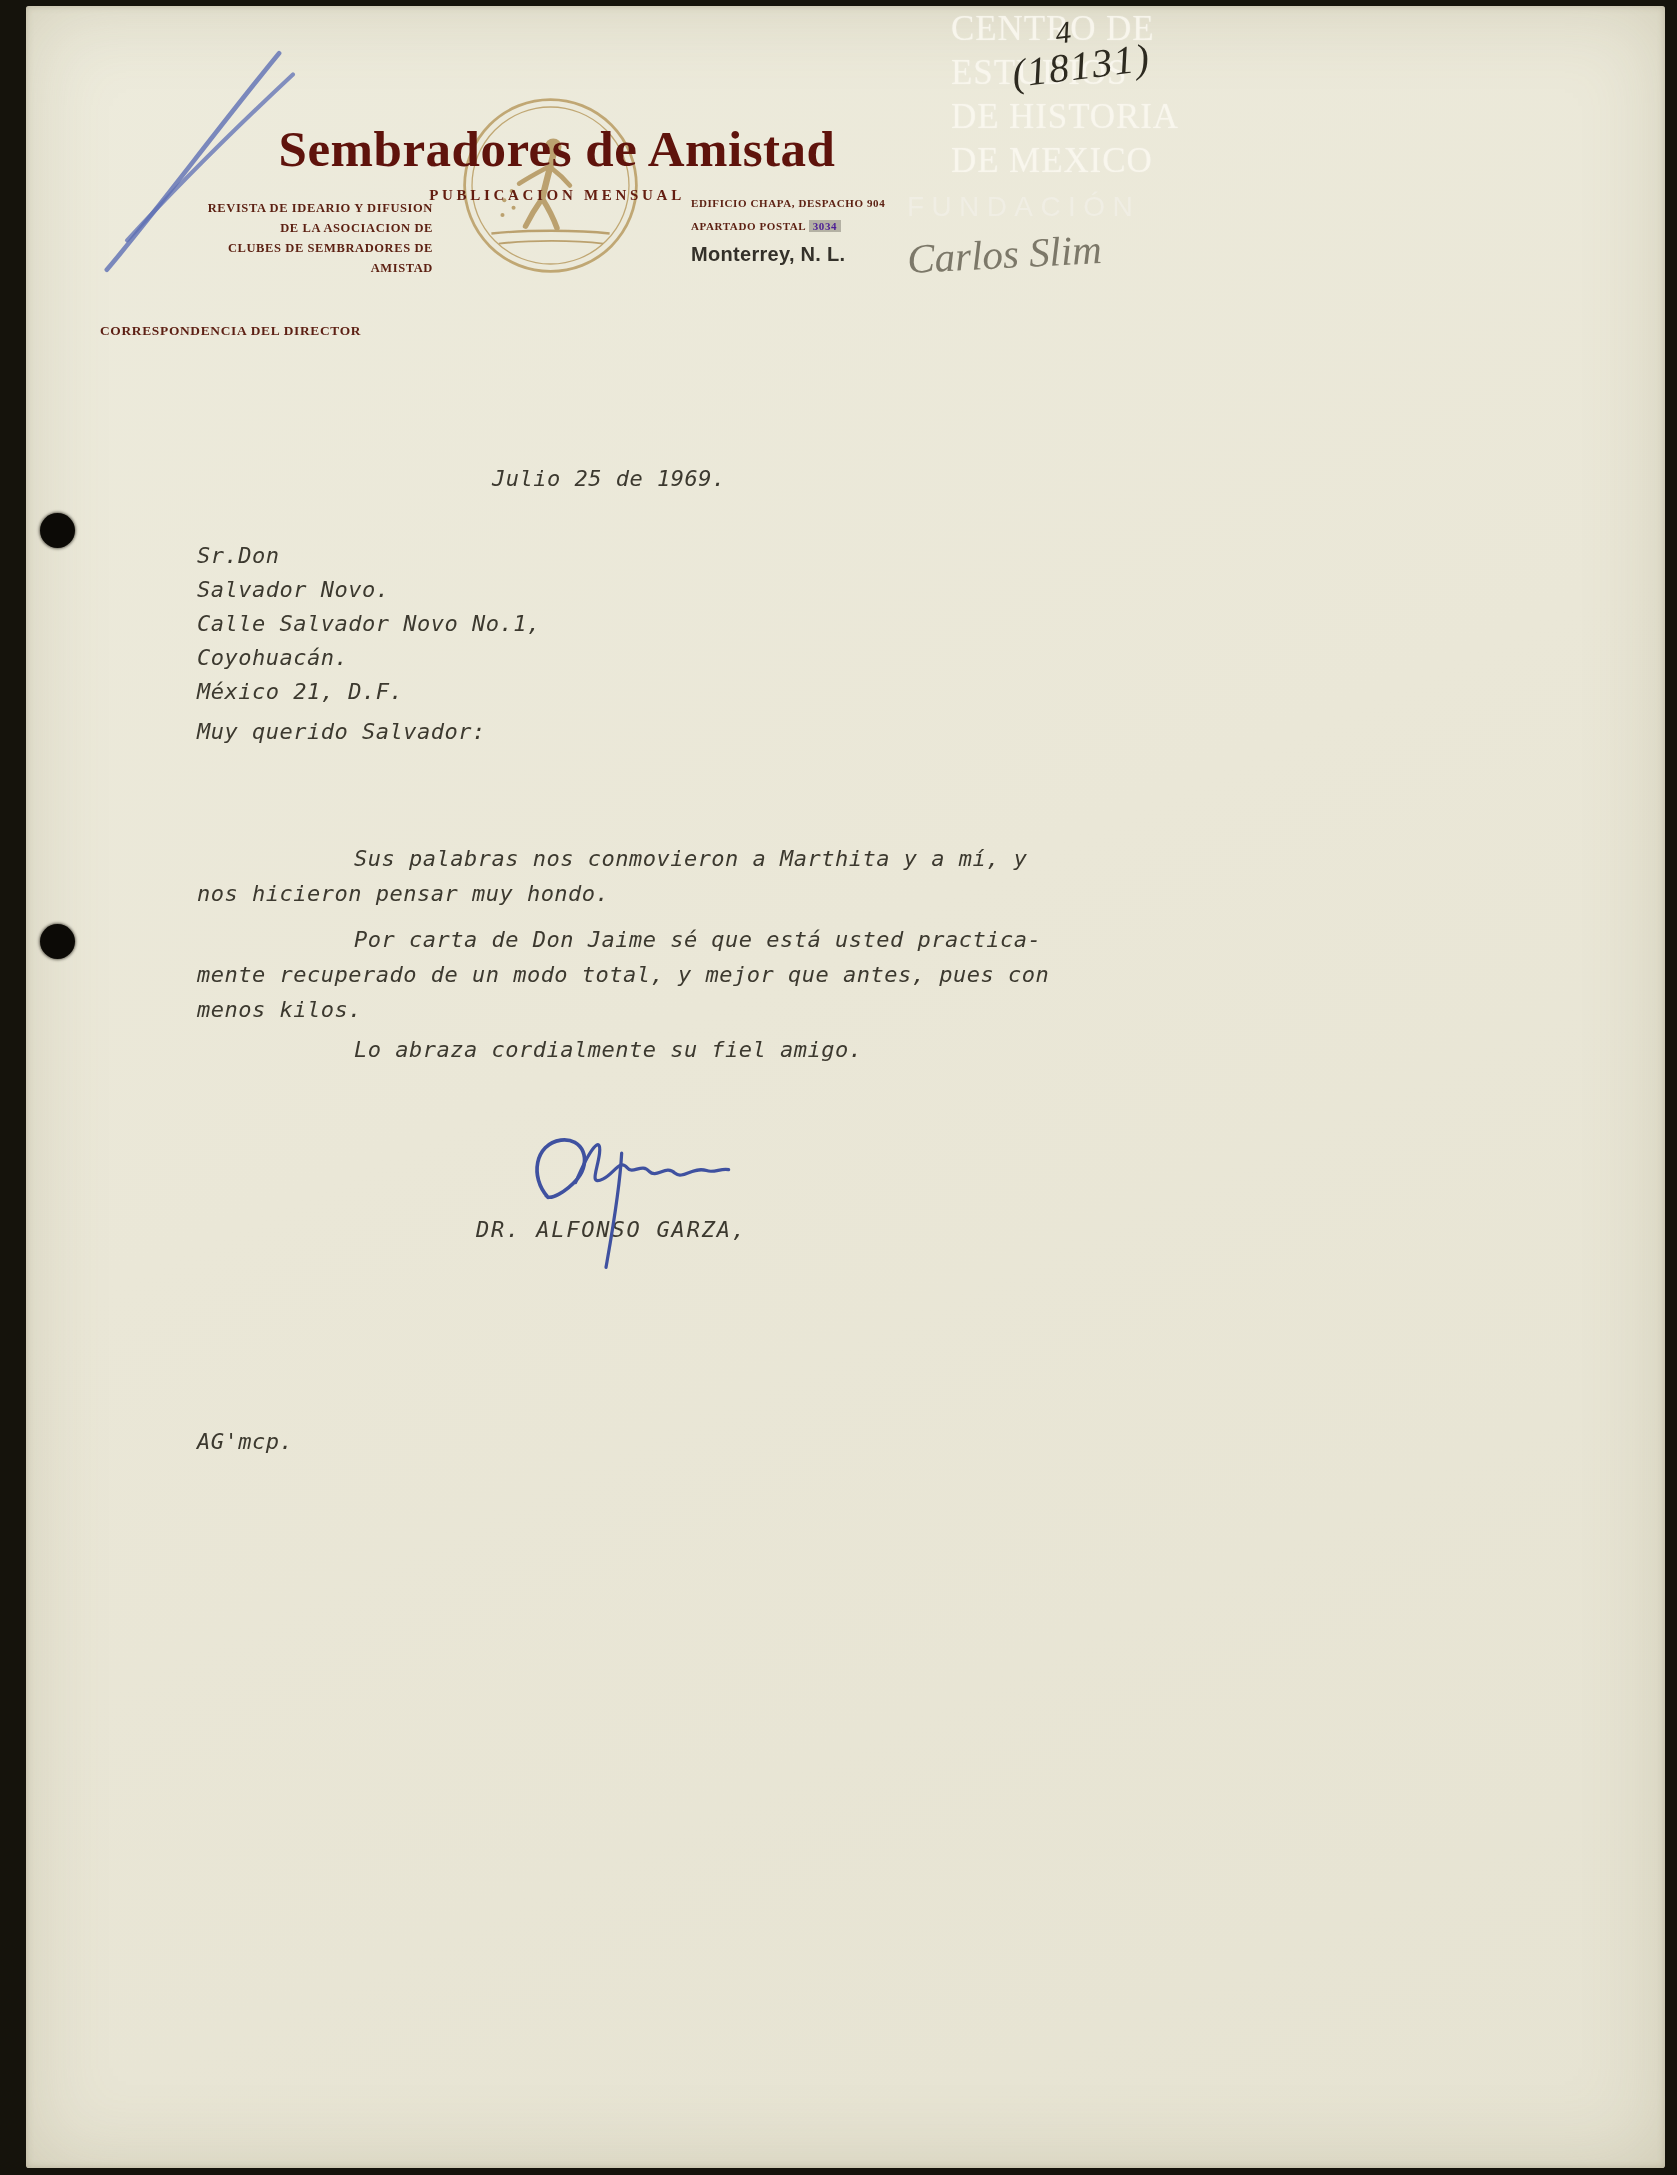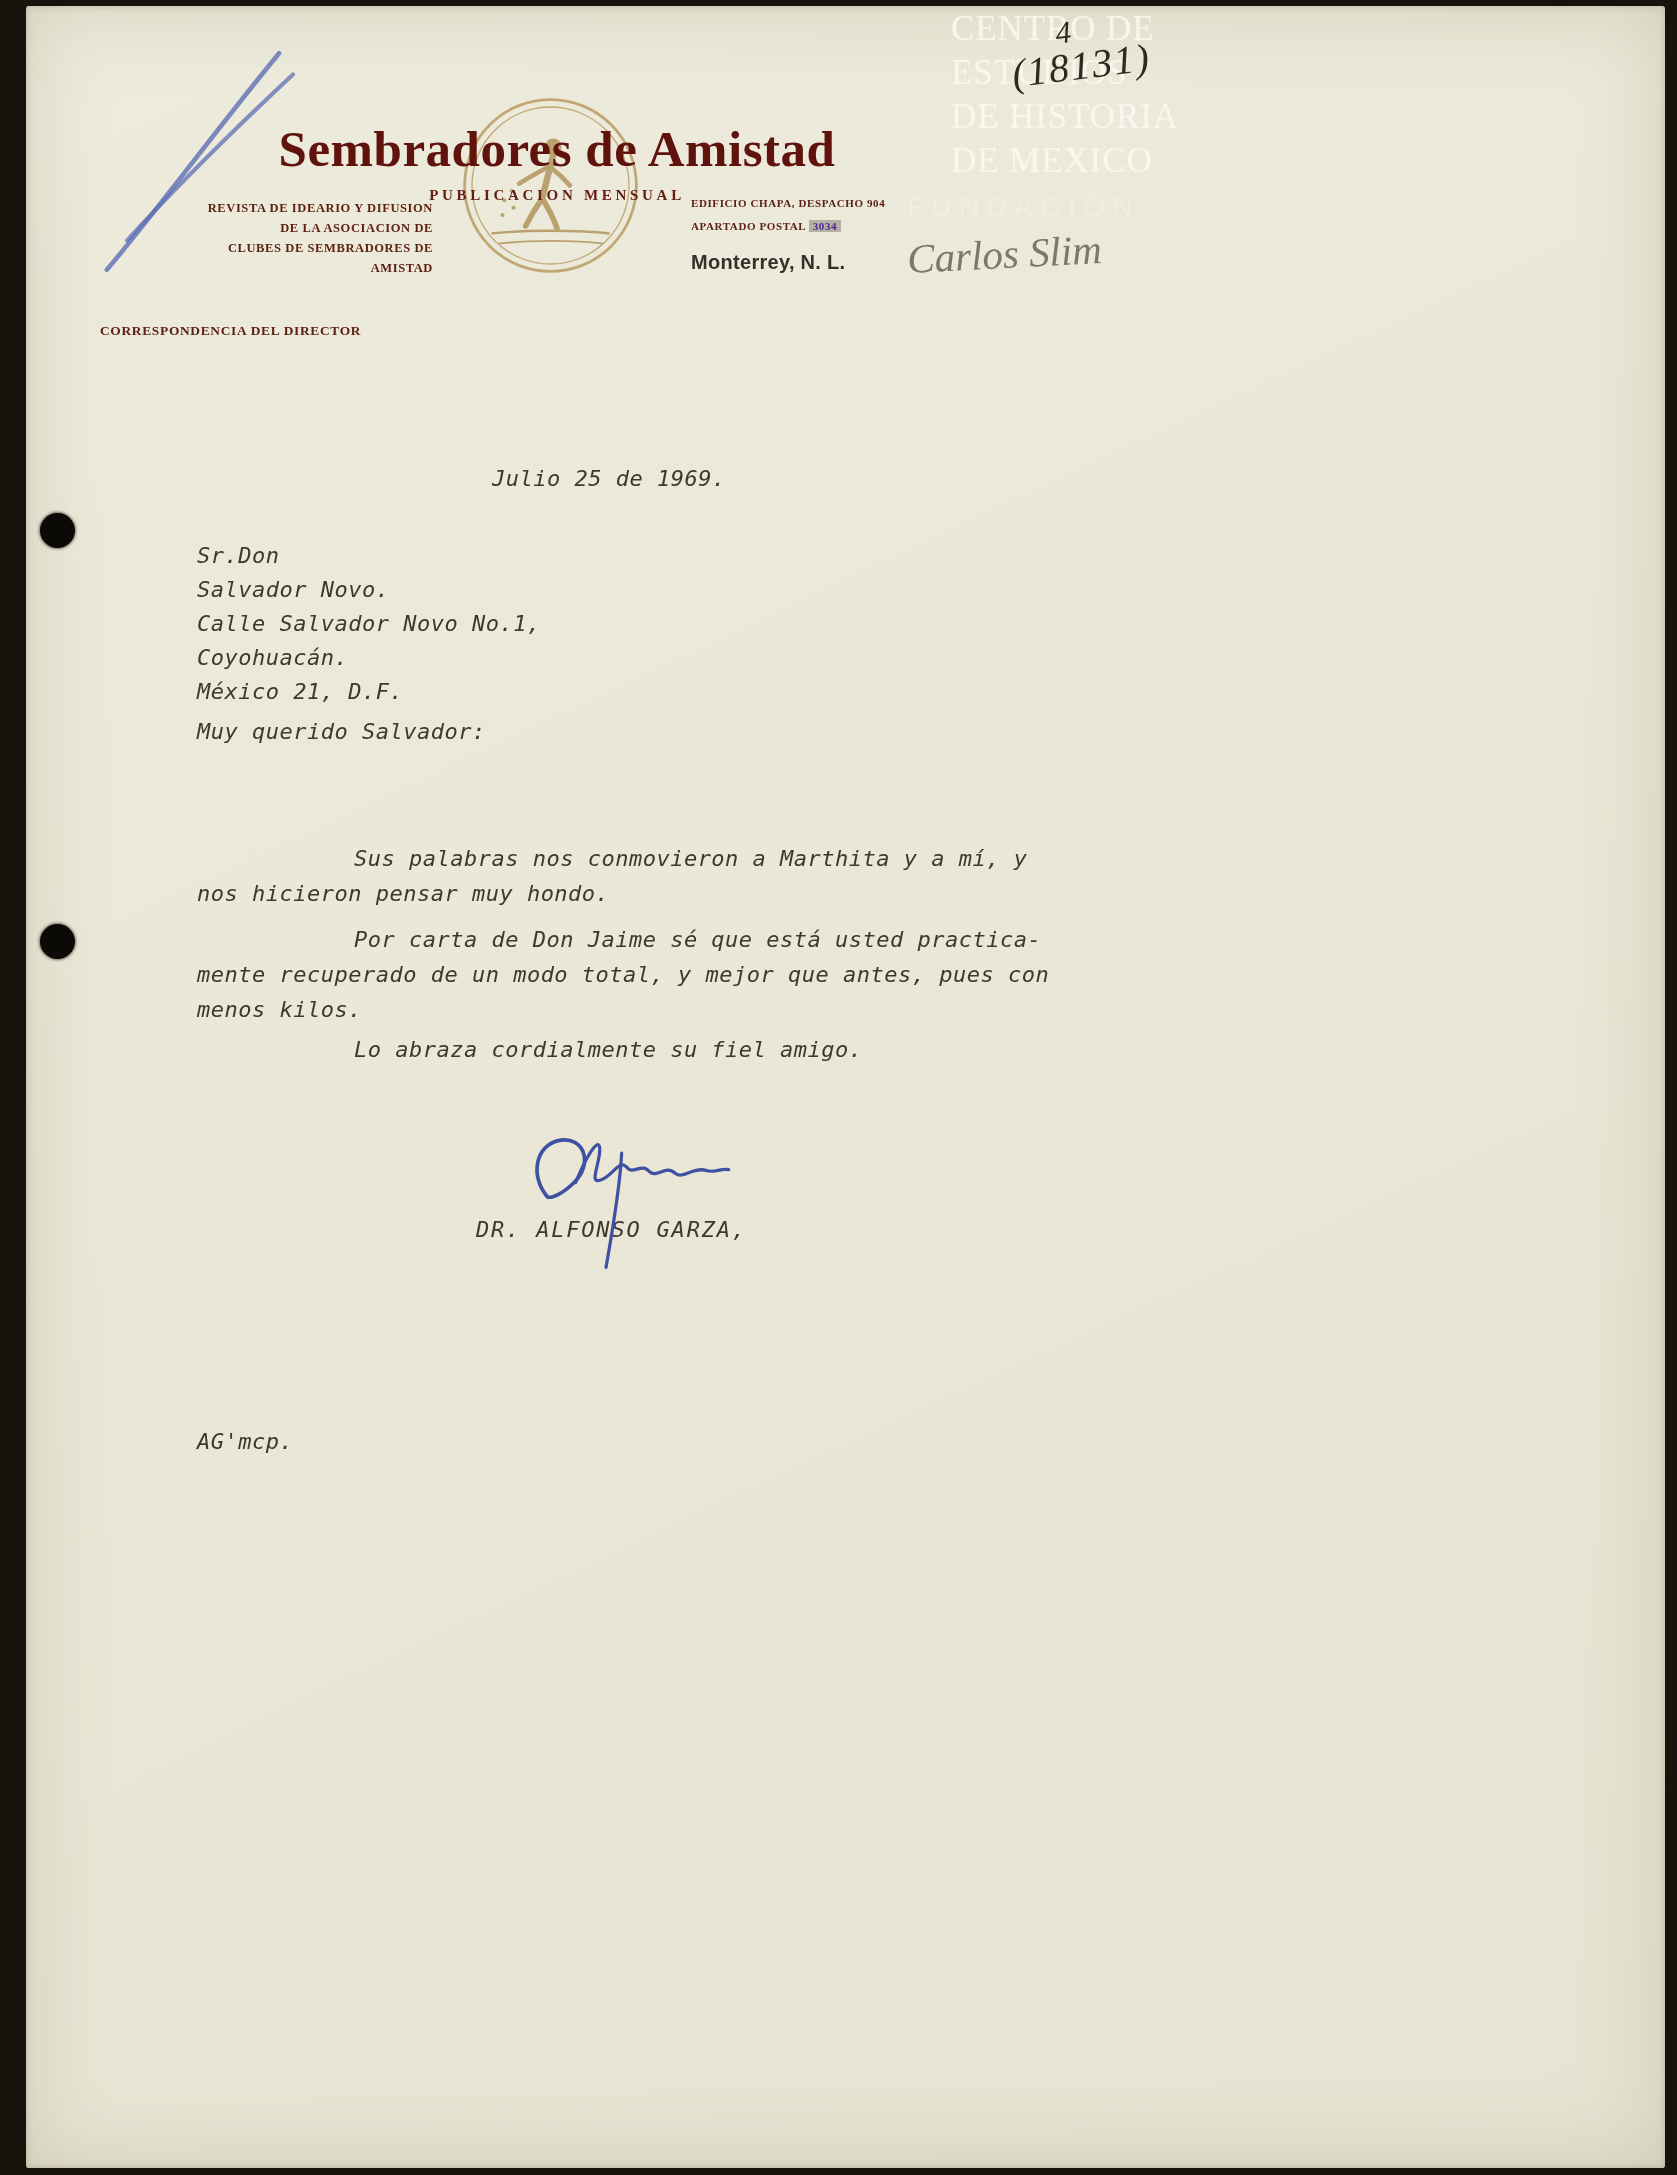--- a/index.html
+++ b/index.html
@@ -29,21 +29,21 @@
   }
   .lh-left{
     position:absolute;left:138px;top:192px;width:269px;text-align:right;z-index:2;
     font-weight:700;font-size:12.5px;line-height:20px;color:#5d2113;letter-spacing:0.6px;
   }
   .lh-right{position:absolute;left:665px;top:186px;width:305px;z-index:2;}
   .lh-right .hdr-line{font-weight:700;font-size:11px;line-height:23px;color:#5d2113;letter-spacing:0.6px;}
   .po-number{background:#b4b1a4;color:#4c1d95;padding:0 3.7px;}
   .lh-city{
     font-family:"Liberation Sans",sans-serif;font-weight:700;
-    font-size:20px;color:#34312a;margin-top:13px;letter-spacing:0.3px;
+    font-size:20px;color:#34312a;margin-top:5px;letter-spacing:0.3px;
   }
   .section-label{
     position:absolute;left:74px;top:317px;z-index:2;
     font-weight:700;font-size:13.4px;letter-spacing:0.7px;color:#5d2014;
   }
   
   .typed{
     font-family:"DejaVu Sans Mono",monospace;font-style:italic;
     font-size:22px;color:#3c392f;letter-spacing:0.5px;
   }

